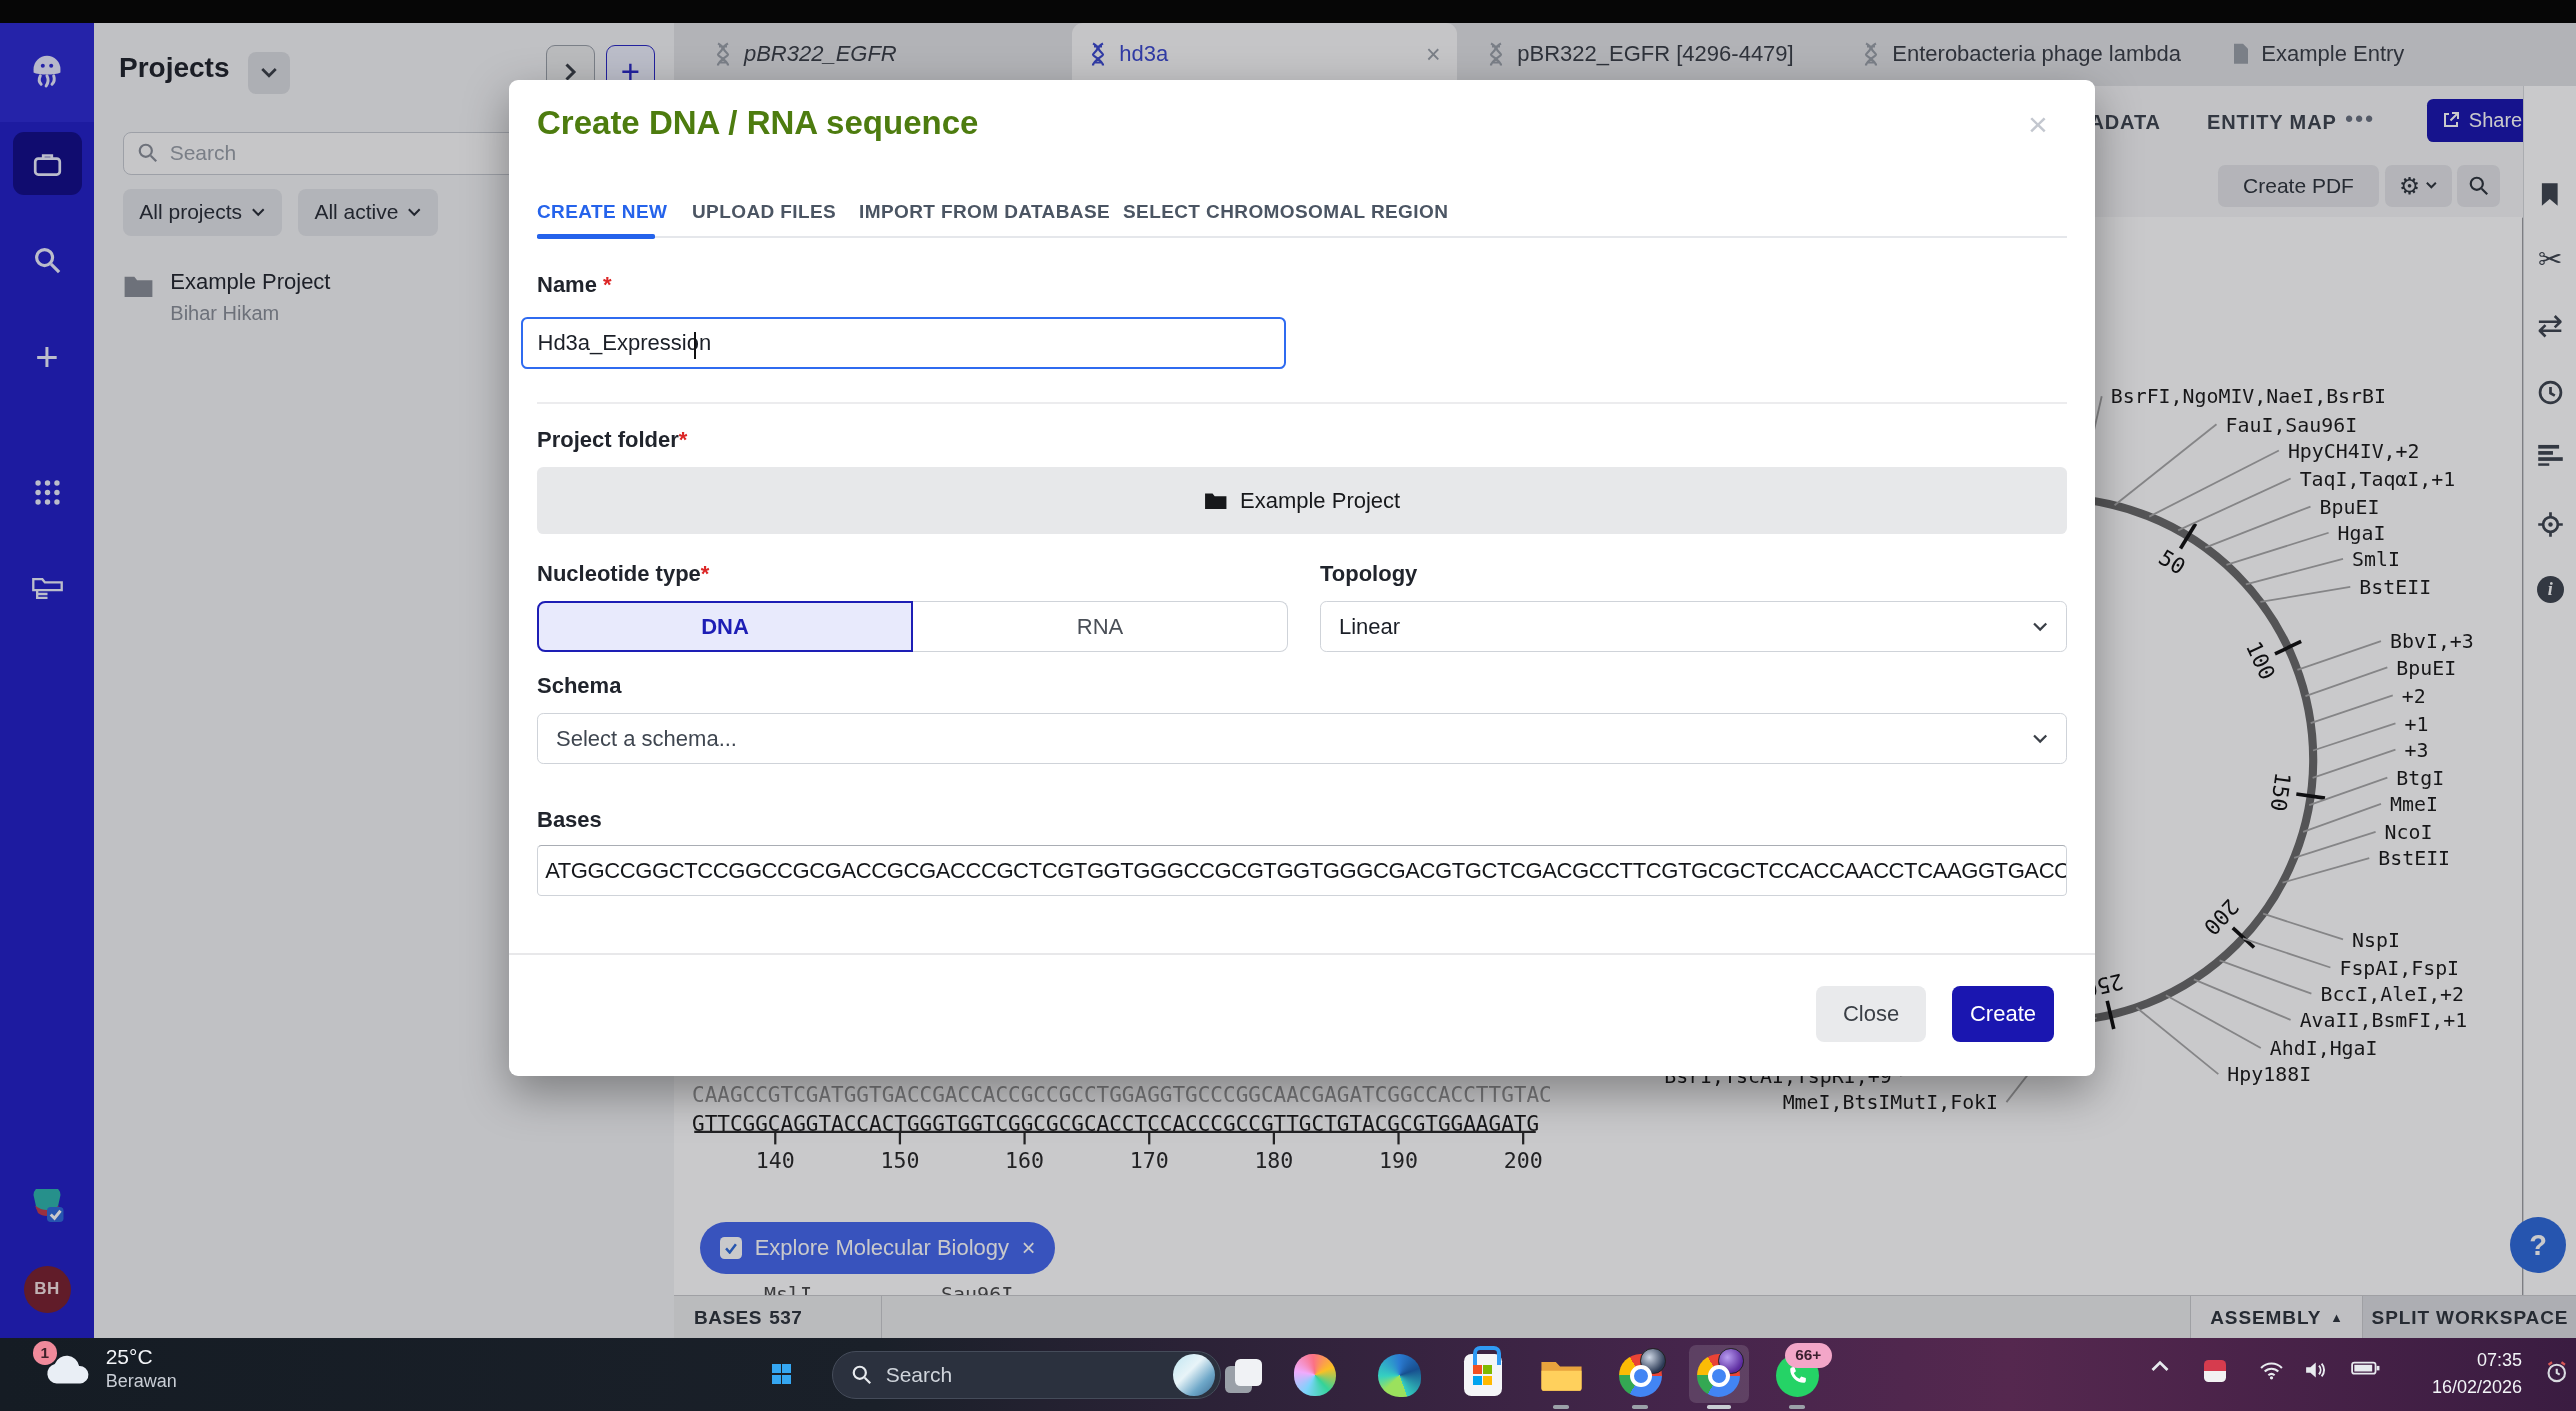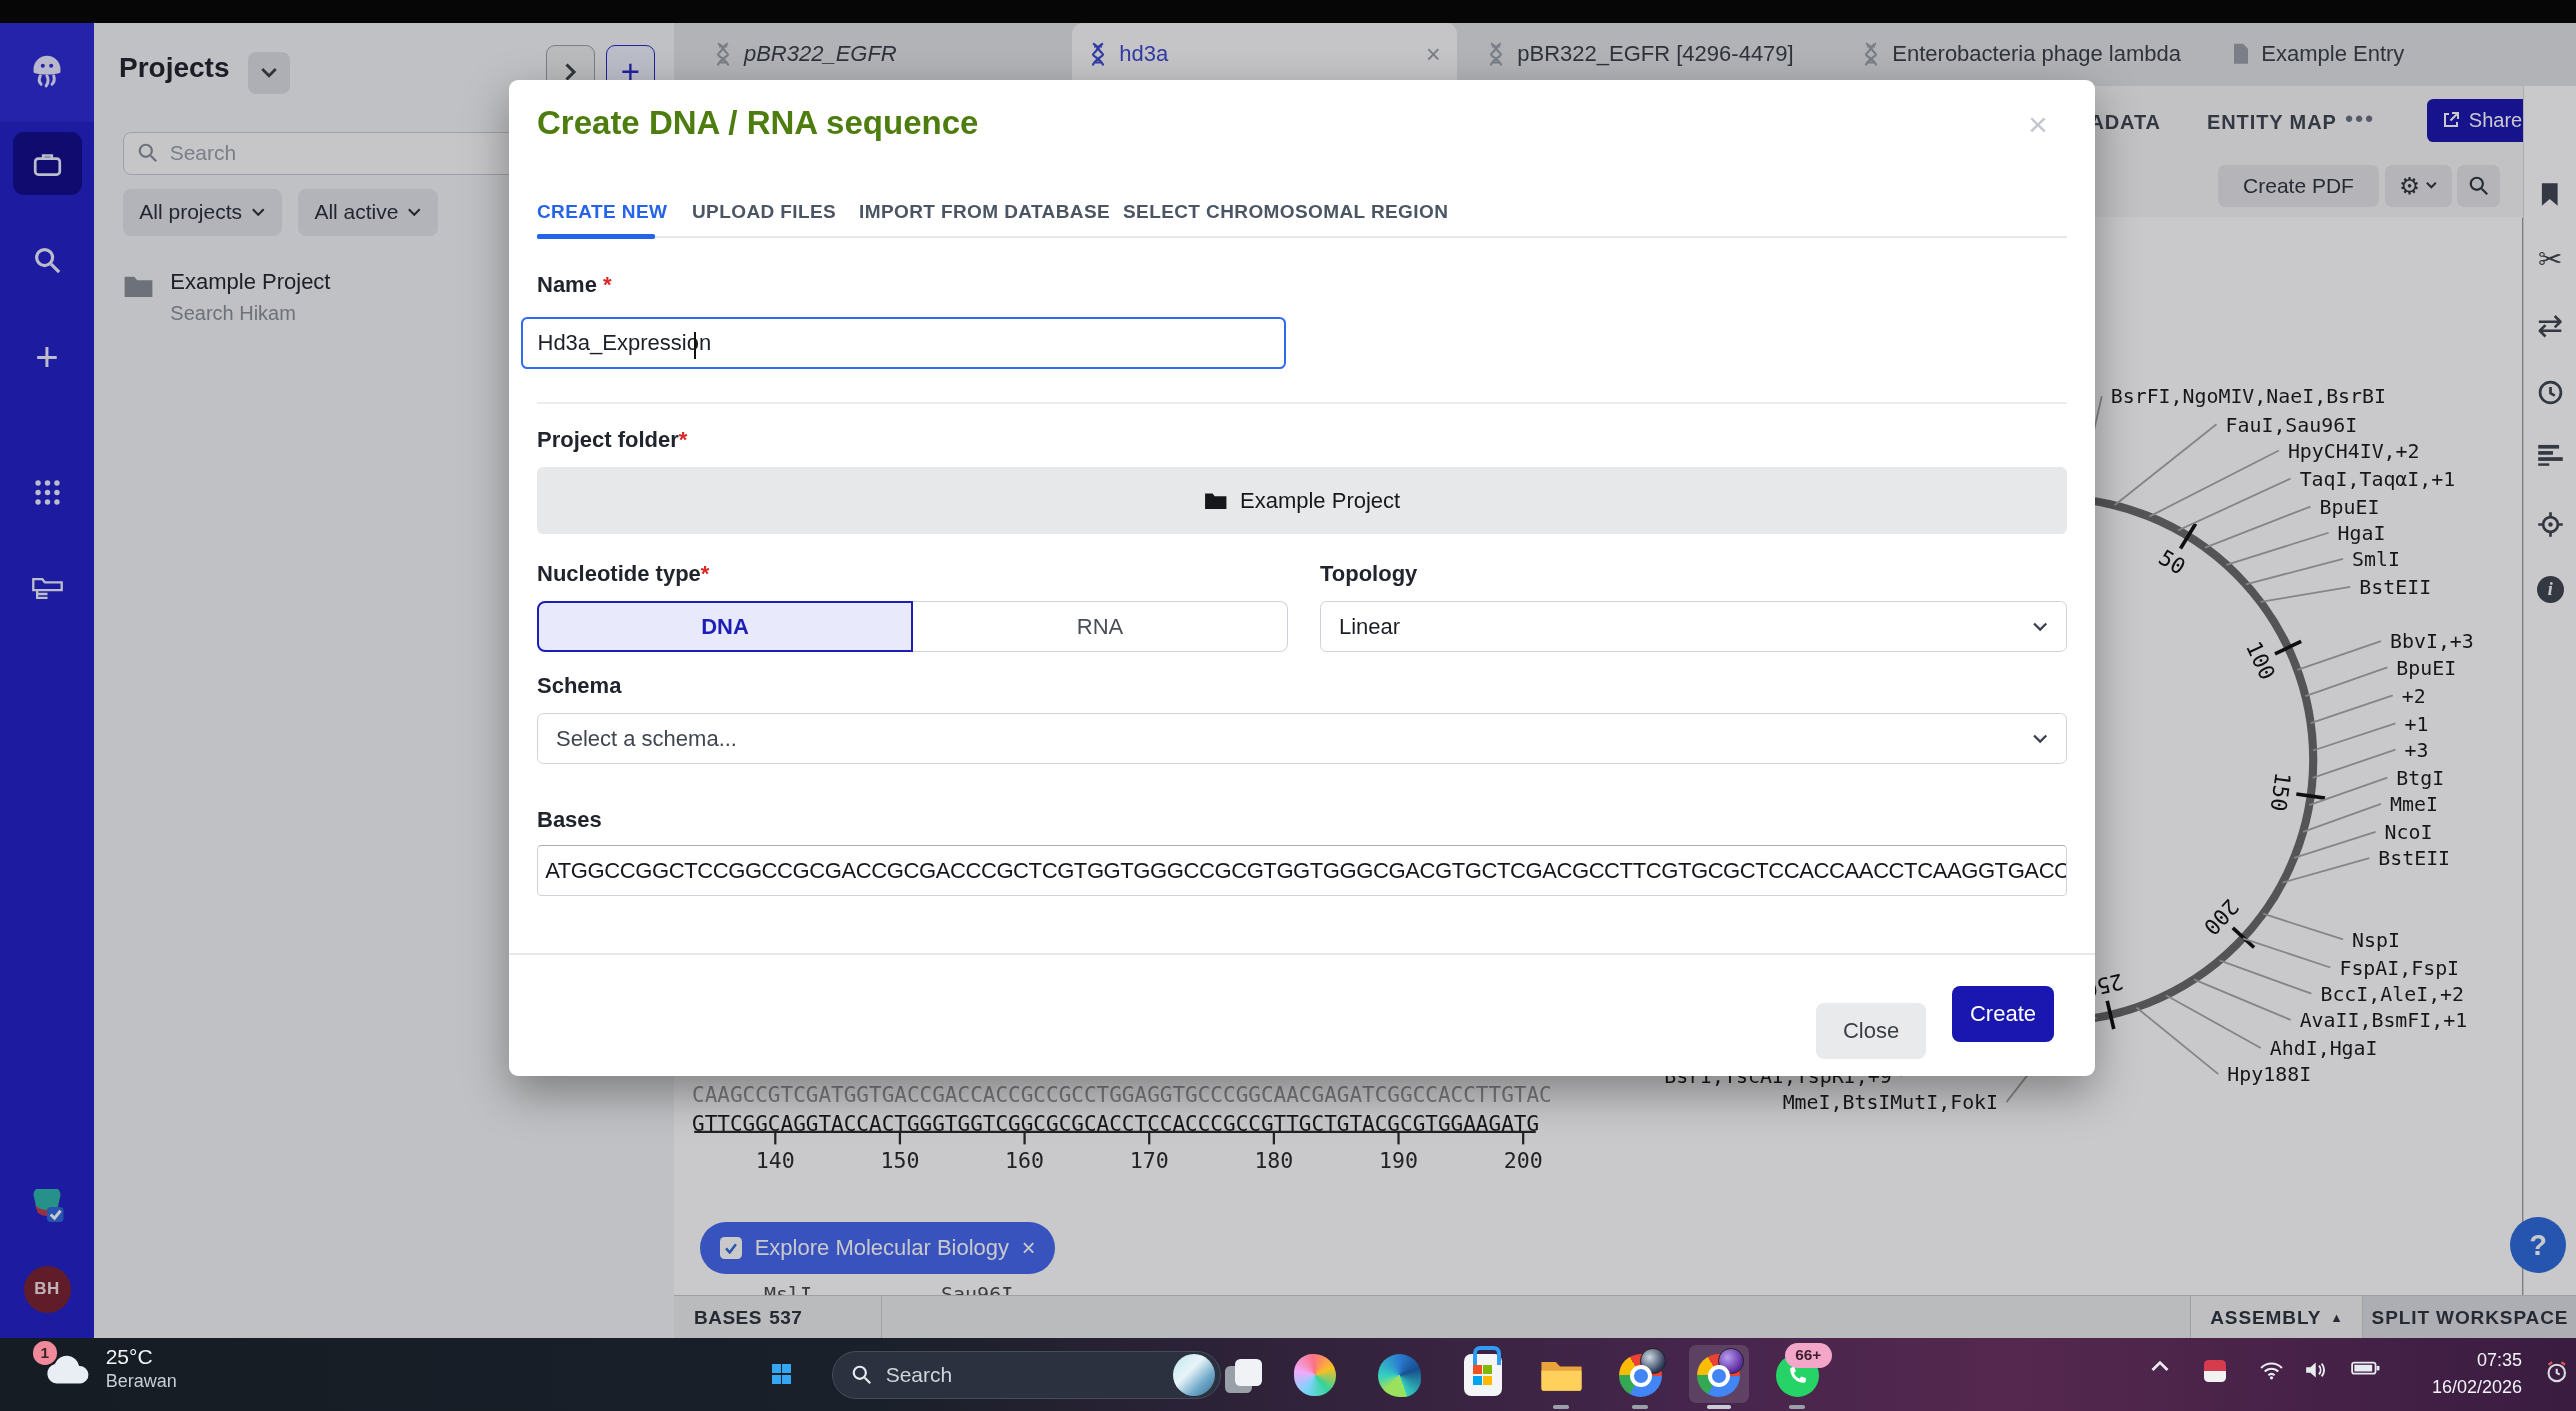--- a/index.html
+++ b/index.html
@@ -98,21 +98,21 @@
           border-radius:0 8.1px 8.1px 0;box-sizing:border-box;display:flex;align-items:center;justify-content:center;
           font-size:22px;color:#4a4f57;position:absolute;}
   .select{position:absolute;height:51px;background:#fff;border:1.8px solid #cfd3d9;border-radius:6.3px;box-sizing:border-box;
           display:flex;align-items:center;padding:0 18px;font-size:22px;color:#1b1f27;}
   .select .chev{margin-left:auto;color:#3a3f47;}
   #basesInput{left:28px;top:765px;width:1530px;height:51px;border:1.8px solid #cfd3d9;border-top-color:#a9adb4;border-radius:4.5px;
               box-sizing:border-box;display:flex;align-items:center;padding:0 7.2px;font-size:22px;color:#15171b;
               overflow:hidden;white-space:nowrap;position:absolute;letter-spacing:-0.4px;}
   #mFootLine{left:0px;top:873px;width:1586px;height:1.8px;background:#e8e8ea;}
   #btnCloseM{left:1307px;top:906px;width:110px;height:56px;background:#e9eaec;border-radius:8.1px;color:#3a3f46;
-             display:flex;align-items:center;justify-content:center;font-size:22px;position:absolute;margin-top:17px;}
+             display:flex;align-items:center;justify-content:center;font-size:22px;position:absolute;}
   #btnCreate{left:1443px;top:906px;width:102px;height:56px;background:#1a16b0;border-radius:8.1px;color:#fff;
              display:flex;align-items:center;justify-content:center;font-size:22px;position:absolute;}
   
   #taskbar{left:0;top:1338px;width:2576px;height:73px;z-index:20;
            background:linear-gradient(90deg,#151c24 0%,#1a2029 34%,#46254c 66%,#55284f 78%,#3a1c41 100%);
            color:#fff;}
   #wxGroup{left:42px;top:7.2px;display:flex;align-items:center;gap:12.7px;}
   #wxTemp{font-size:21px;color:#f2f4f7;}
   #wxCond{font-size:18px;color:#c9ced6;margin-top:1.8px;}
   #wxBadge{position:absolute;left:-9px;top:-7.2px;width:23.5px;height:23.5px;background:#f08a9b;border-radius:50%;
@@ -268,21 +268,21 @@
         </div>
       </div>
     <div class="abs" id="projItem">
       <span style="margin-top:5.4px;">
         <svg width="31" height="25" viewBox="0 0 22 18">
             <path d="M1 2 h7 l2 2.5 h11 v12 H1 z" fill="#8a8f98"></path>
           </svg>
       </span>
       <span>
         <div class="nm">Example Project</div>
-        <div class="own">Search Hikam</div>
+        <div class="own">Bihar Hikam</div>
       </span>
     </div>
   </div>
 
   <div class="abs" id="tabStrip">
       <div class="tab" style="left: 22.6px; width: 375px; font-style: italic;">
         <svg class="dna" viewBox="0 0 20 26" width="20" height="27">
           <path d="M5 2 C15 7,5 11,5 13 C5 15,15 19,15 24 M15 2 C5 7,15 11,15 13 C15 15,5 19,5 24 M6 5 h8 M6 21 h8" stroke="currentColor" stroke-width="2.2" fill="none"></path>
         </svg>
         <span>pBR322_EGFR</span>

